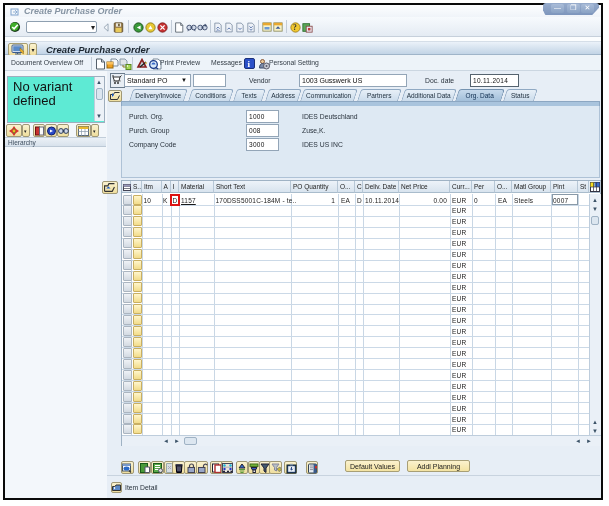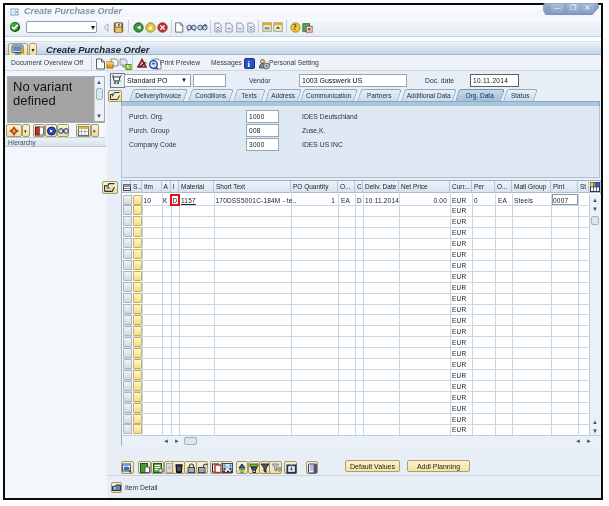--- a/index.html
+++ b/index.html
@@ -19,21 +19,21 @@
 
 #scrtitle { position:absolute; left:0; top:36px; width:100%; height:14px; background:linear-gradient(#EBF2F9,#C2D4E6); border-top:1px solid #D5DEE8; border-bottom:1px solid #9FB4C9; }
 #scrtitle .txt { position:absolute; left:41px; top:2px; font-size:9.5px; font-weight:bold; font-style:italic; color:#1C2630; }
 #stbtn { position:absolute; left:3px; top:1px; width:20px; height:13px; background:linear-gradient(#FBF3CF,#F0DC9A); border:1px solid #A79E74; border-radius:2px; }
 #stbtn2 { position:absolute; left:24px; top:1px; width:8px; height:13px; background:linear-gradient(#FBF3CF,#F0DC9A); border:1px solid #A79E74; border-radius:2px; font-size:6px; text-align:center; line-height:13px; color:#222;}
 
 #apptb { position:absolute; left:0; top:50px; width:100%; height:16px; background:#EDF3F9; border-bottom:1px solid #CBD6E1; }
 .atxt { position:absolute; top:4px; font-size:6.8px; color:#333C45; }
 
 #leftpanel { position:absolute; left:0; top:66px; width:102px; height:427px; background:#F3F7FB; }
-#novar { position:absolute; left:2px; top:5px; width:98px; height:47px; background:#a3a3a3; border:1px solid #9FAEBE; }
+#novar { position:absolute; left:2px; top:5px; width:98px; height:47px; background:#5eead4; border:1px solid #9FAEBE; }
 #novar .t { position:absolute; left:5px; top:3px; font-size:13px; color:#111; line-height:1.05; }
 #lpicons { position:absolute; left:1px; top:53px; width:100px; height:13px; }
 #hier { position:absolute; left:0px; top:66px; width:101px; height:10px; background:linear-gradient(#EBF1F7,#D8E2EC); border-top:1px solid #C2CEDA; border-bottom:1px solid #BCC9D6; font-size:6.5px; color:#3D4D5E; padding-left:3px; line-height:9px;}
 #mainpanel { position:absolute; left:102px; top:66px; width:494px; height:427px; background:#E7EEF6; }
 
 .fld { position:absolute; height:13px; background:#fff; border:1px solid #93A5B7; font-size:7px; color:#111; padding:2px 0 0 2px; }
 .lbl { position:absolute; font-size:6.8px; color:#29333D; }
 .mono { font-size:6.5px; letter-spacing:0.3px; }
 
 #tabs { position:absolute; left:19px; top:17px; width:479px; height:17px; }

